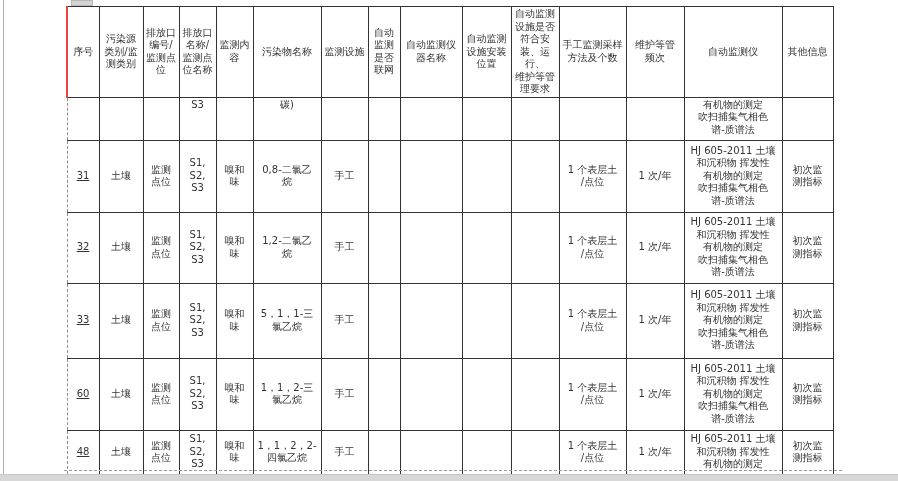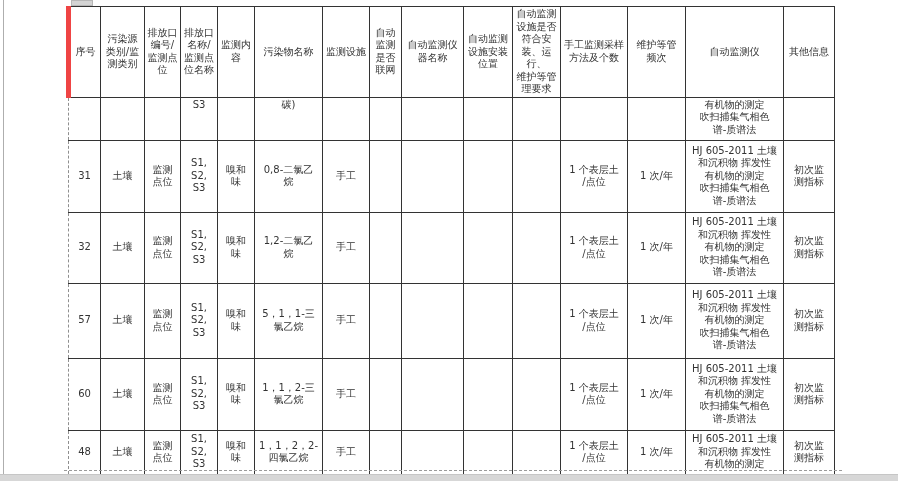--- a/index.html
+++ b/index.html
@@ -3,22 +3,22 @@
 <meta charset="utf-8">
 <style>
   html,body{margin:0;padding:0;background:#fff;}
   .page{position:relative;width:898px;height:481px;background:#fff;overflow:hidden;
         font-family:"DejaVu Sans","Liberation Sans",sans-serif;color:#333;}
   .win-left-edge{position:absolute;left:3px;top:0;width:1px;height:474px;background:#aeaeae;}
   .top-handle{position:absolute;left:71px;top:0;width:22px;height:6px;background:#d4d4d4;border:1px solid #b7b7b7;box-sizing:border-box;}
   .doc-table{position:absolute;left:66px;top:6px;border-collapse:collapse;table-layout:fixed;}
   .doc-table td,.doc-table th{border:1px solid #333;padding:1px 2px;font-size:10px;line-height:12.5px;
         font-weight:normal;text-align:center;vertical-align:middle;white-space:pre-line;overflow:hidden;}
-  .doc-table tbody td:first-child{border-left:1px dashed #8f8f8f;}
-  .doc-table thead th:first-child{border-left:5px solid #ef4444;margin-top:16px;}
+  .doc-table tbody td:first-child{border-left:1px dashed #8f8f8f;text-decoration:underline;}
+  .doc-table thead th:first-child{border-left:2px solid #ef4444;margin-top:16px;}
   tr.carryover td{vertical-align:top;}
   .clip5{height:38px;overflow:hidden;}
   .pagebreak-dash{position:absolute;left:64px;top:470px;width:778px;height:0;border-top:1px dashed #9a9a9a;}
   .bottom-band{position:absolute;left:0;top:474px;width:898px;height:7px;background:#d7d7d7;border-top:1px solid #c6c6c6;box-sizing:border-box;}
 </style>
 </head>
 <body>
 
 <div class="page">
   <div class="win-left-edge"></div>
@@ -153,21 +153,21 @@
         <td>1 次/年</td>
         <td>HJ 605-2011 土壤
 和沉积物 挥发性
 有机物的测定
 吹扫捕集气相色
 谱-质谱法</td>
         <td>初次监
 测指标</td>
       </tr>
       <tr style="height:75px">
-        <td>57</td>
+        <td>33</td>
         <td>土壤</td>
         <td>监测
 点位</td>
         <td>S1,
 S2,
 S3</td>
         <td>嗅和
 味</td>
         <td>5，1，1-三
 氯乙烷</td>

